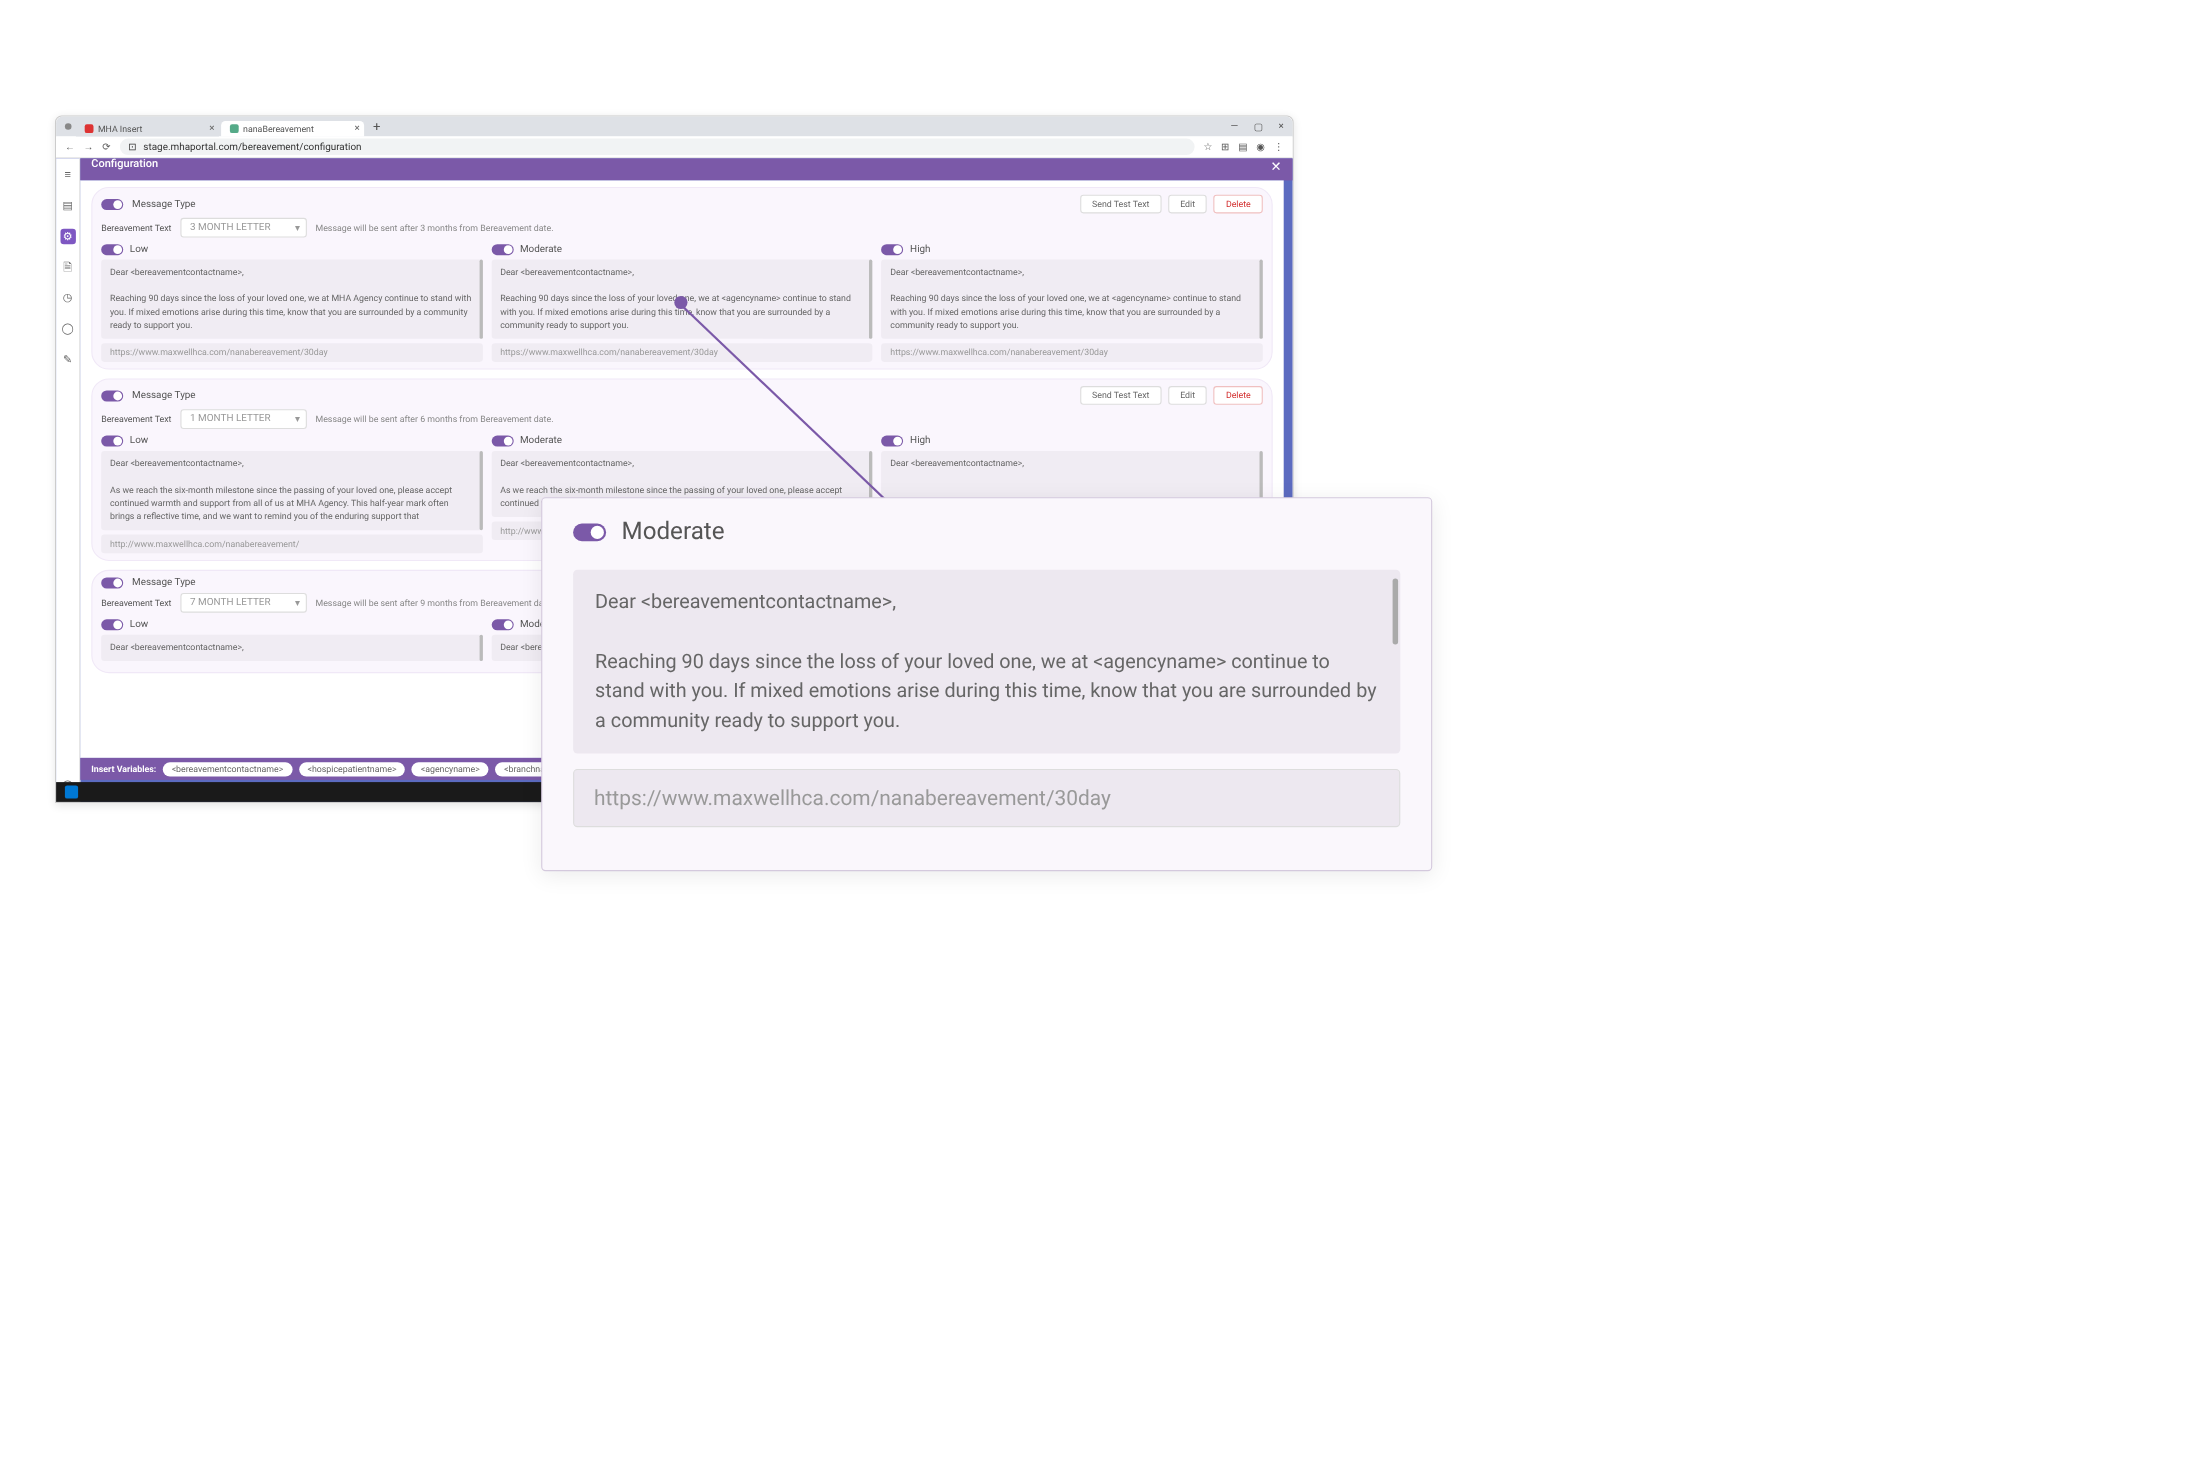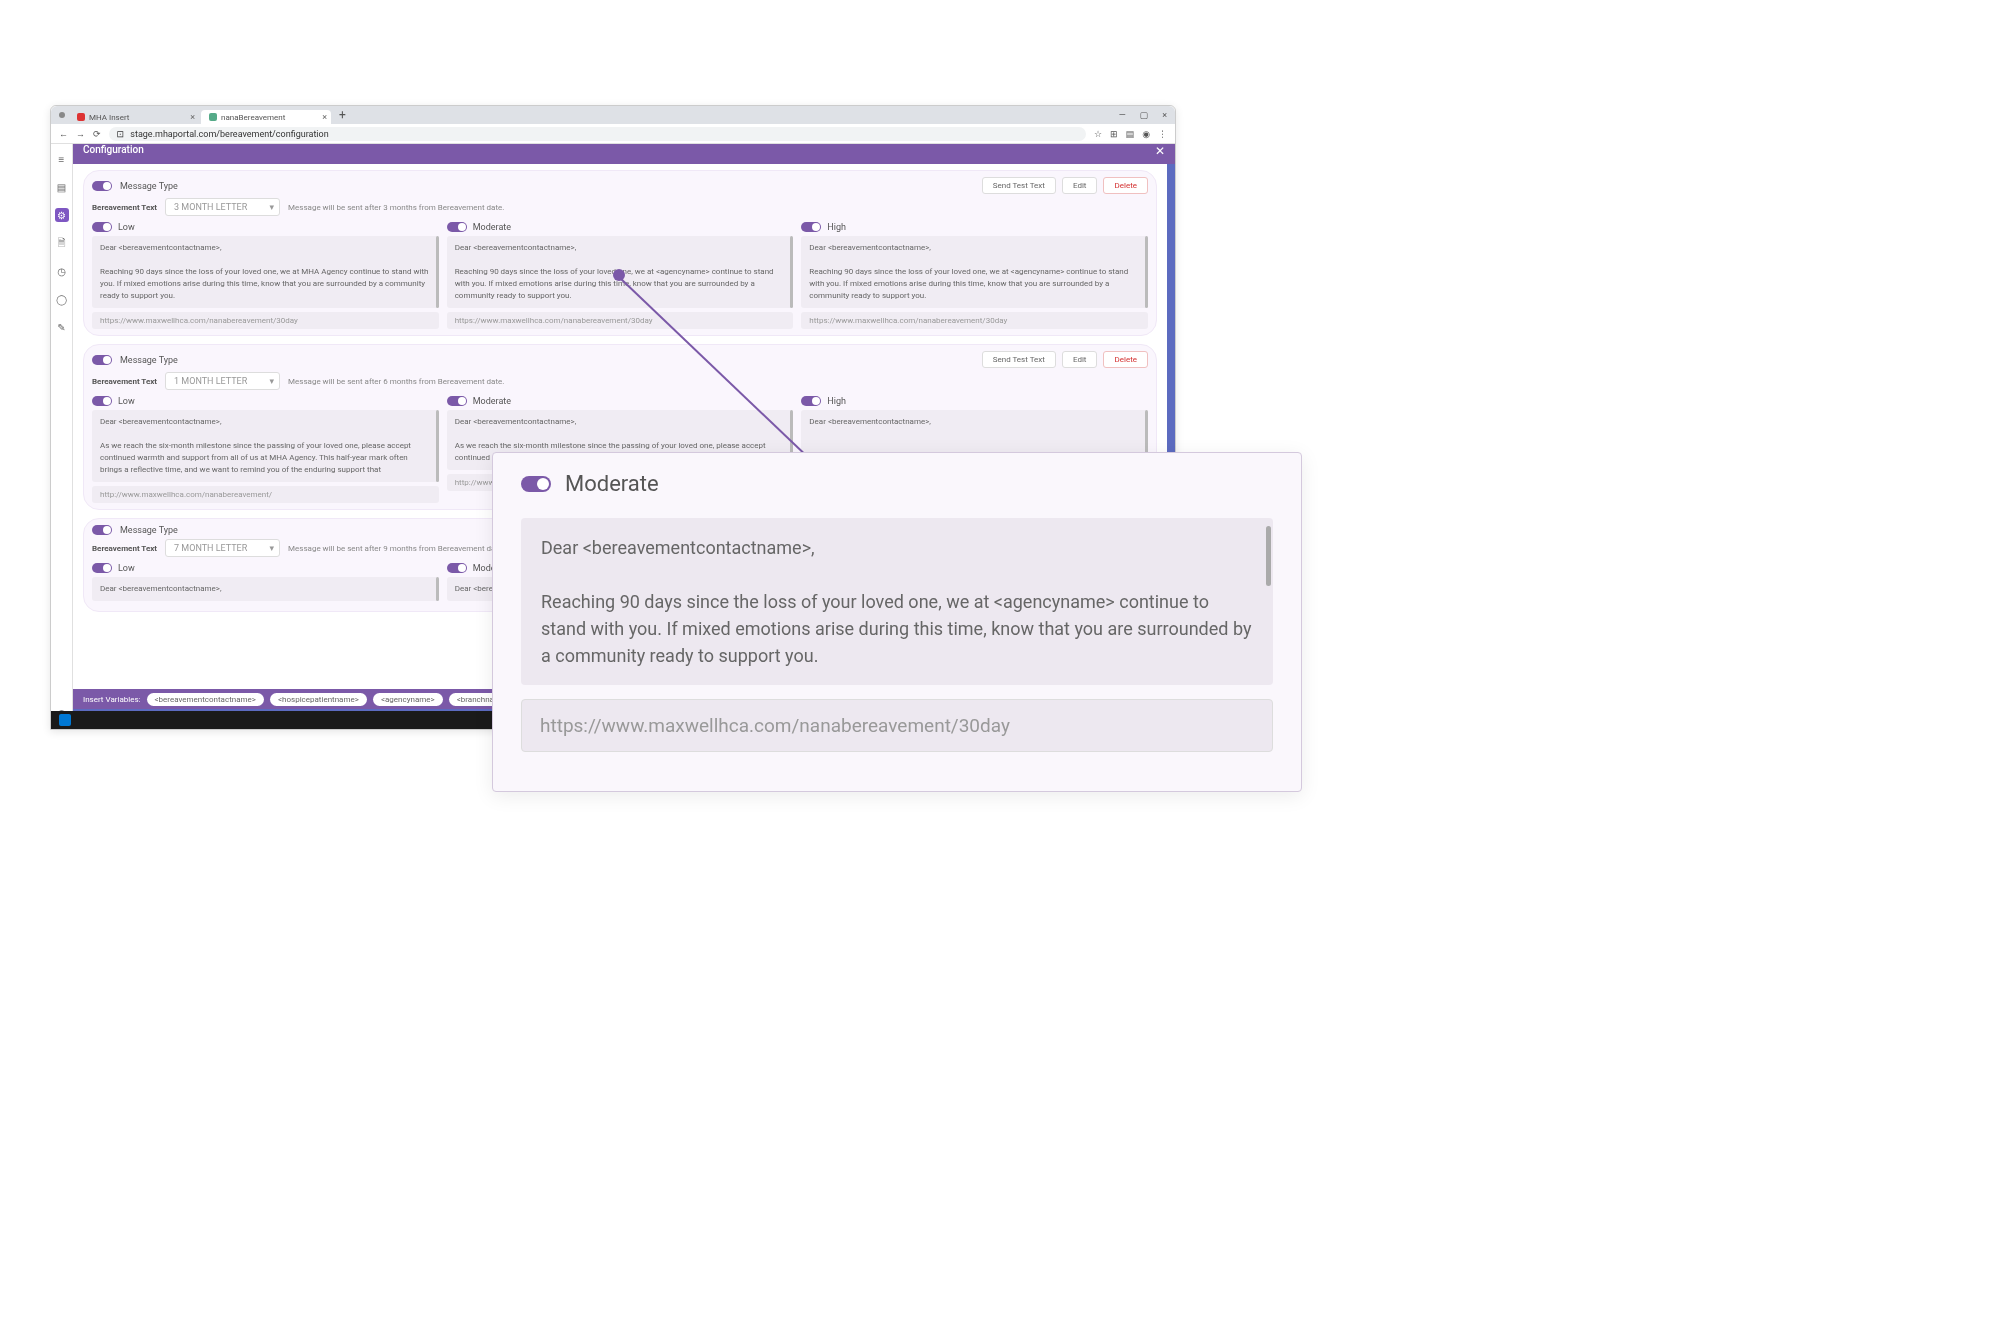--- a/index.html
+++ b/index.html
@@ -23,36 +23,36 @@
 .sidebar-icon.bottom{margin-top:auto;margin-bottom:8px}
 .config-bar{position:absolute;left:22px;right:0;top:0;height:20px;background:#7b59a8;display:flex;align-items:flex-start;padding:0 10px;color:#fff;font-size:10px;font-weight:500}
 .config-close{margin-left:auto;color:#fff;cursor:pointer;font-size:12px}
 .main-panel{position:absolute;left:22px;right:8px;top:20px;bottom:40px;background:#fff;overflow:hidden;padding:6px 10px}
 .msg-block{border:1px solid #f0e8f7;border-radius:16px;margin-bottom:8px;padding:6px 8px;background:#faf6fd}
 .msg-header{display:flex;align-items:center;gap:8px;margin-bottom:4px}
 .toggle{width:20px;height:10px;background:#7b59a8;border-radius:5px;position:relative;cursor:pointer}
 .toggle::after{content:"";position:absolute;right:1px;top:1px;width:8px;height:8px;background:#fff;border-radius:50%}
 .msg-type-label{font-size:9px;color:#555}
 .msg-row{display:flex;align-items:center;gap:8px;margin-bottom:6px}
-.brv-label{font-size:8px;color:#555;font-weight:700}
+.brv-label{font-size:8px;color:#555;font-weight:400}
 .dropdown{background:#fff;border:1px solid #ddd;border-radius:3px;padding:3px 18px 3px 8px;font-size:9px;color:#999;position:relative;cursor:pointer;width:115px}
 .dropdown::after{content:"▾";position:absolute;right:5px;color:#999}
 .hint{font-size:8px;color:#888;}
 .btn-group{margin-left:auto;display:flex;gap:6px}
 .btn{border:1px solid #ddd;background:#fff;border-radius:3px;padding:3px 10px;font-size:8px;cursor:pointer;color:#666}
 .btn.danger{color:#d32f2f;border-color:#f0c0c0}
 .cols{display:flex;gap:8px}
 .col{flex:1}
 .col-head{display:flex;align-items:flex-start;gap:6px;margin-bottom:4px}
 .col-label{font-size:9px;color:#555}
 .msg-box{background:#f0ecf3;border-radius:3px;padding:6px 8px;font-size:8px;color:#666;line-height:1.5;min-height:60px;margin-bottom:4px;position:relative}
 .msg-box::after{content:"";position:absolute;right:0;top:0;bottom:0;width:3px;background:#bbb;border-radius:2px}
 .url-box{background:#f0ecf3;border-radius:3px;padding:4px 8px;font-size:8px;color:#999}
 .var-bar{position:absolute;left:22px;right:8px;bottom:20px;height:20px;background:#7b59a8;display:flex;align-items:center;padding:0 10px;gap:6px}
-.var-label{font-size:8px;color:#fff;font-weight:400}
+.var-label{font-size:8px;color:#fff;font-weight:700}
 .var-chip{background:#ffffff;border-radius:8px;padding:2px 8px;font-size:8px;color:#666;cursor:pointer}
 .taskbar{position:absolute;left:0;right:0;bottom:0;height:18px;background:#1a1a1a;display:flex;align-items:center;padding:0 8px}
 .taskbar-icon{width:12px;height:12px;background:#0078d4;border-radius:2px}
 .cursor{position:absolute;left:613px;top:269px;width:12px;height:12px;background:#7b59a8;border-radius:50%;z-index:5}
 .connector{position:absolute;left:615px;top:273px;width:350px;height:260px;z-index:4;pointer-events:none}
 .zoom{position:absolute;left:492px;top:452px;width:810px;height:340px;background:#faf7fc;border:1px solid #d4c9dd;border-radius:4px;padding:18px 28px;z-index:10;box-shadow:0 4px 20px rgba(0,0,0,0.08)}
 .zoom-head{display:flex;align-items:center;gap:14px;margin-bottom:22px}
 .zoom-toggle{width:30px;height:16px;background:#7b59a8;border-radius:8px;position:relative;cursor:pointer}
 .zoom-toggle::after{content:"";position:absolute;right:2px;top:2px;width:12px;height:12px;background:#fff;border-radius:50%}
 .zoom-label{font-size:22px;color:#555}

